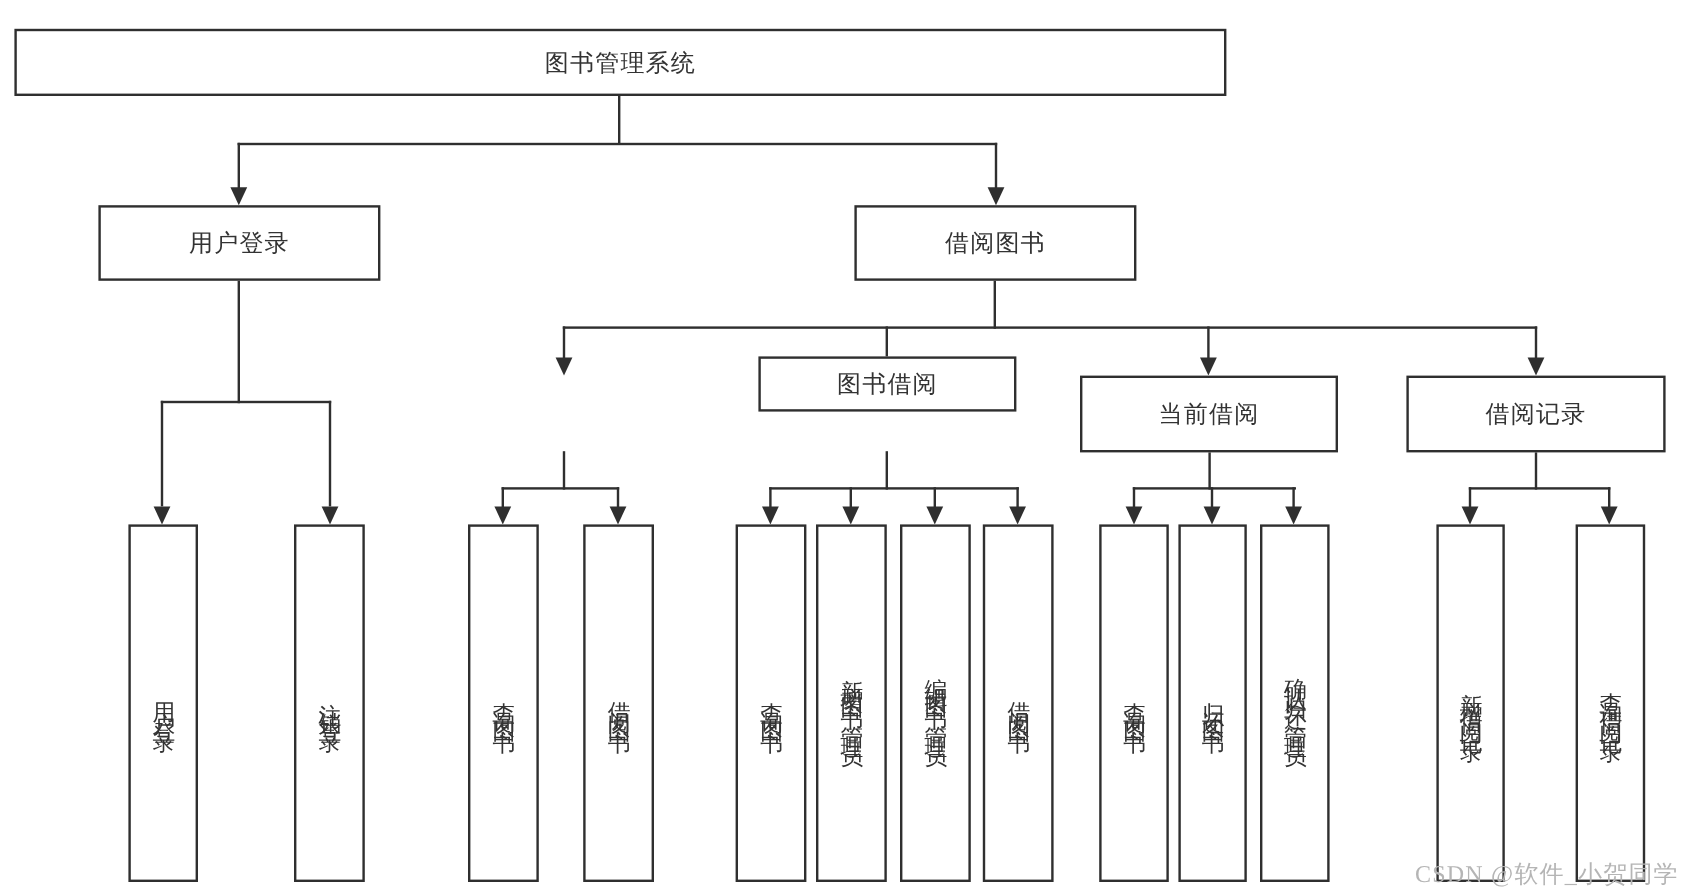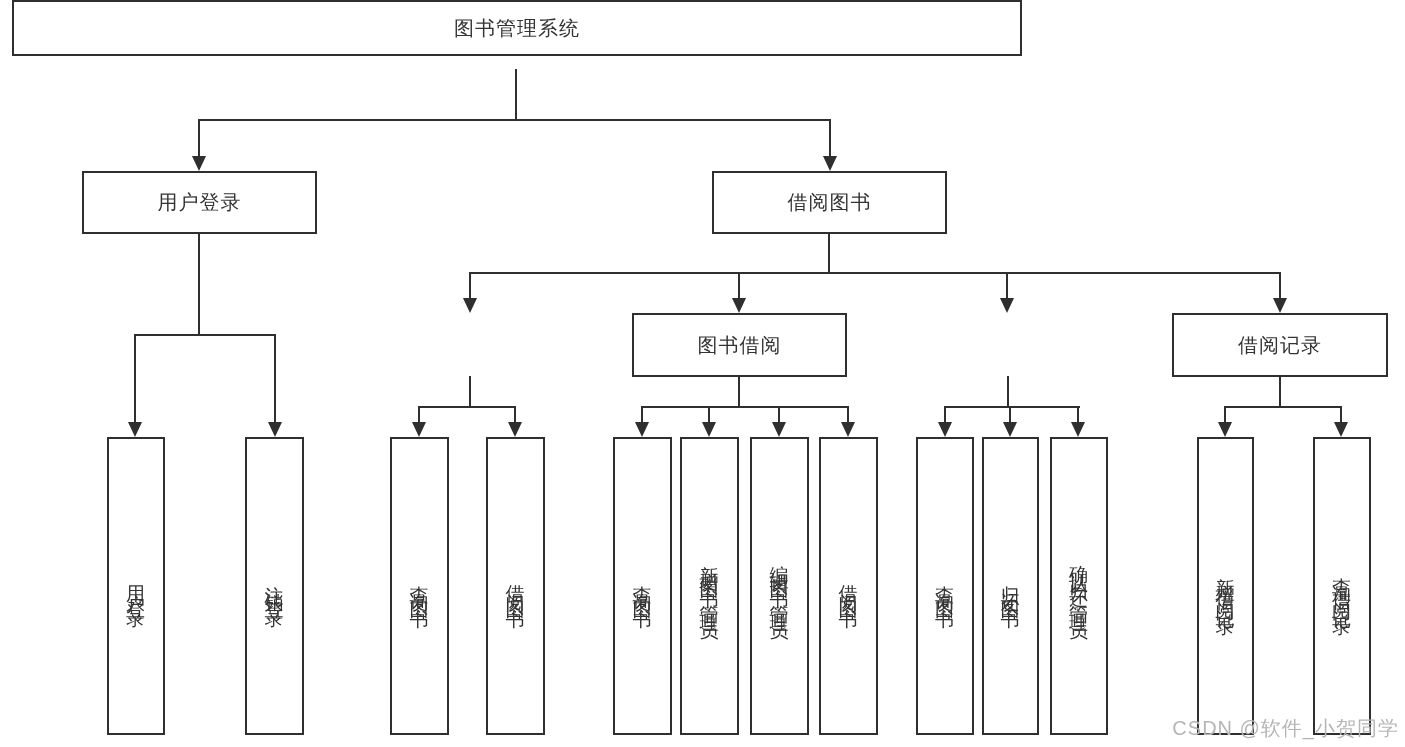--- a/index.html
+++ b/index.html
@@ -36,29 +36,29 @@
   .vline{width:2px;}
   .arrow{
     position:absolute;width:0;height:0;z-index:1;
     border-left:7px solid transparent;
     border-right:7px solid transparent;
     border-top:15px solid #2f2f2f;
   }
   .watermark{
     position:absolute;right:6px;bottom:5px;
     font-size:20px;color:#b5b5b5;z-index:3;
-    letter-spacing:1px;white-space:nowrap;
+    letter-spacing:1px;white-space:nowrap;font-family:Liberation Serif, serif;
   }
 </style>
 </head>
 <body>
 
 <div class="canvas">
 
-  <div class="box" style="left:12px;top:0;width:1010px;height:56px;">
+  <div class="box" style="left:12px;top:24px;width:1010px;height:56px;">
     <span>图书管理系统</span>
   </div>
 
   <div class="vline" style="left:515px;top:69px;height:51px;"></div>
   <div class="hline" style="left:198px;top:119px;width:633px;"></div>
   <div class="vline" style="left:198px;top:119px;height:39px;"></div>
   <div class="arrow" style="left:192px;top:156px;"></div>
   <div class="vline" style="left:829px;top:119px;height:39px;"></div>
   <div class="arrow" style="left:823px;top:156px;"></div>
 
@@ -80,22 +80,25 @@
   <div class="hline" style="left:469px;top:272px;width:812px;"></div>
   <div class="vline" style="left:469px;top:272px;height:27px;"></div>
   <div class="arrow" style="left:463px;top:298px;"></div>
   <div class="vline" style="left:738px;top:272px;height:27px;"></div>
   <div class="arrow" style="left:732px;top:298px;"></div>
   <div class="vline" style="left:1006px;top:272px;height:27px;"></div>
   <div class="arrow" style="left:1000px;top:298px;"></div>
   <div class="vline" style="left:1279px;top:272px;height:27px;"></div>
   <div class="arrow" style="left:1273px;top:298px;"></div>
 
-  <div class="box" style="left:632px;top:313px;width:215px;height:64px;">
+  <div class="box" style="left:632px;top:297px;width:215px;height:46px;">
     <span>图书借阅</span>
+  </div>
+  <div class="box" style="left:900px;top:313px;width:215px;height:64px;">
+    <span>当前借阅</span>
   </div>
   <div class="box" style="left:1172px;top:313px;width:216px;height:64px;">
     <span>借阅记录</span>
   </div>
 
   <div class="vline" style="left:469px;top:376px;height:32px;"></div>
   <div class="hline" style="left:418px;top:406px;width:98px;"></div>
   <div class="vline" style="left:418px;top:406px;height:17px;"></div>
   <div class="arrow" style="left:412px;top:422px;"></div>
   <div class="vline" style="left:514px;top:406px;height:17px;"></div>

